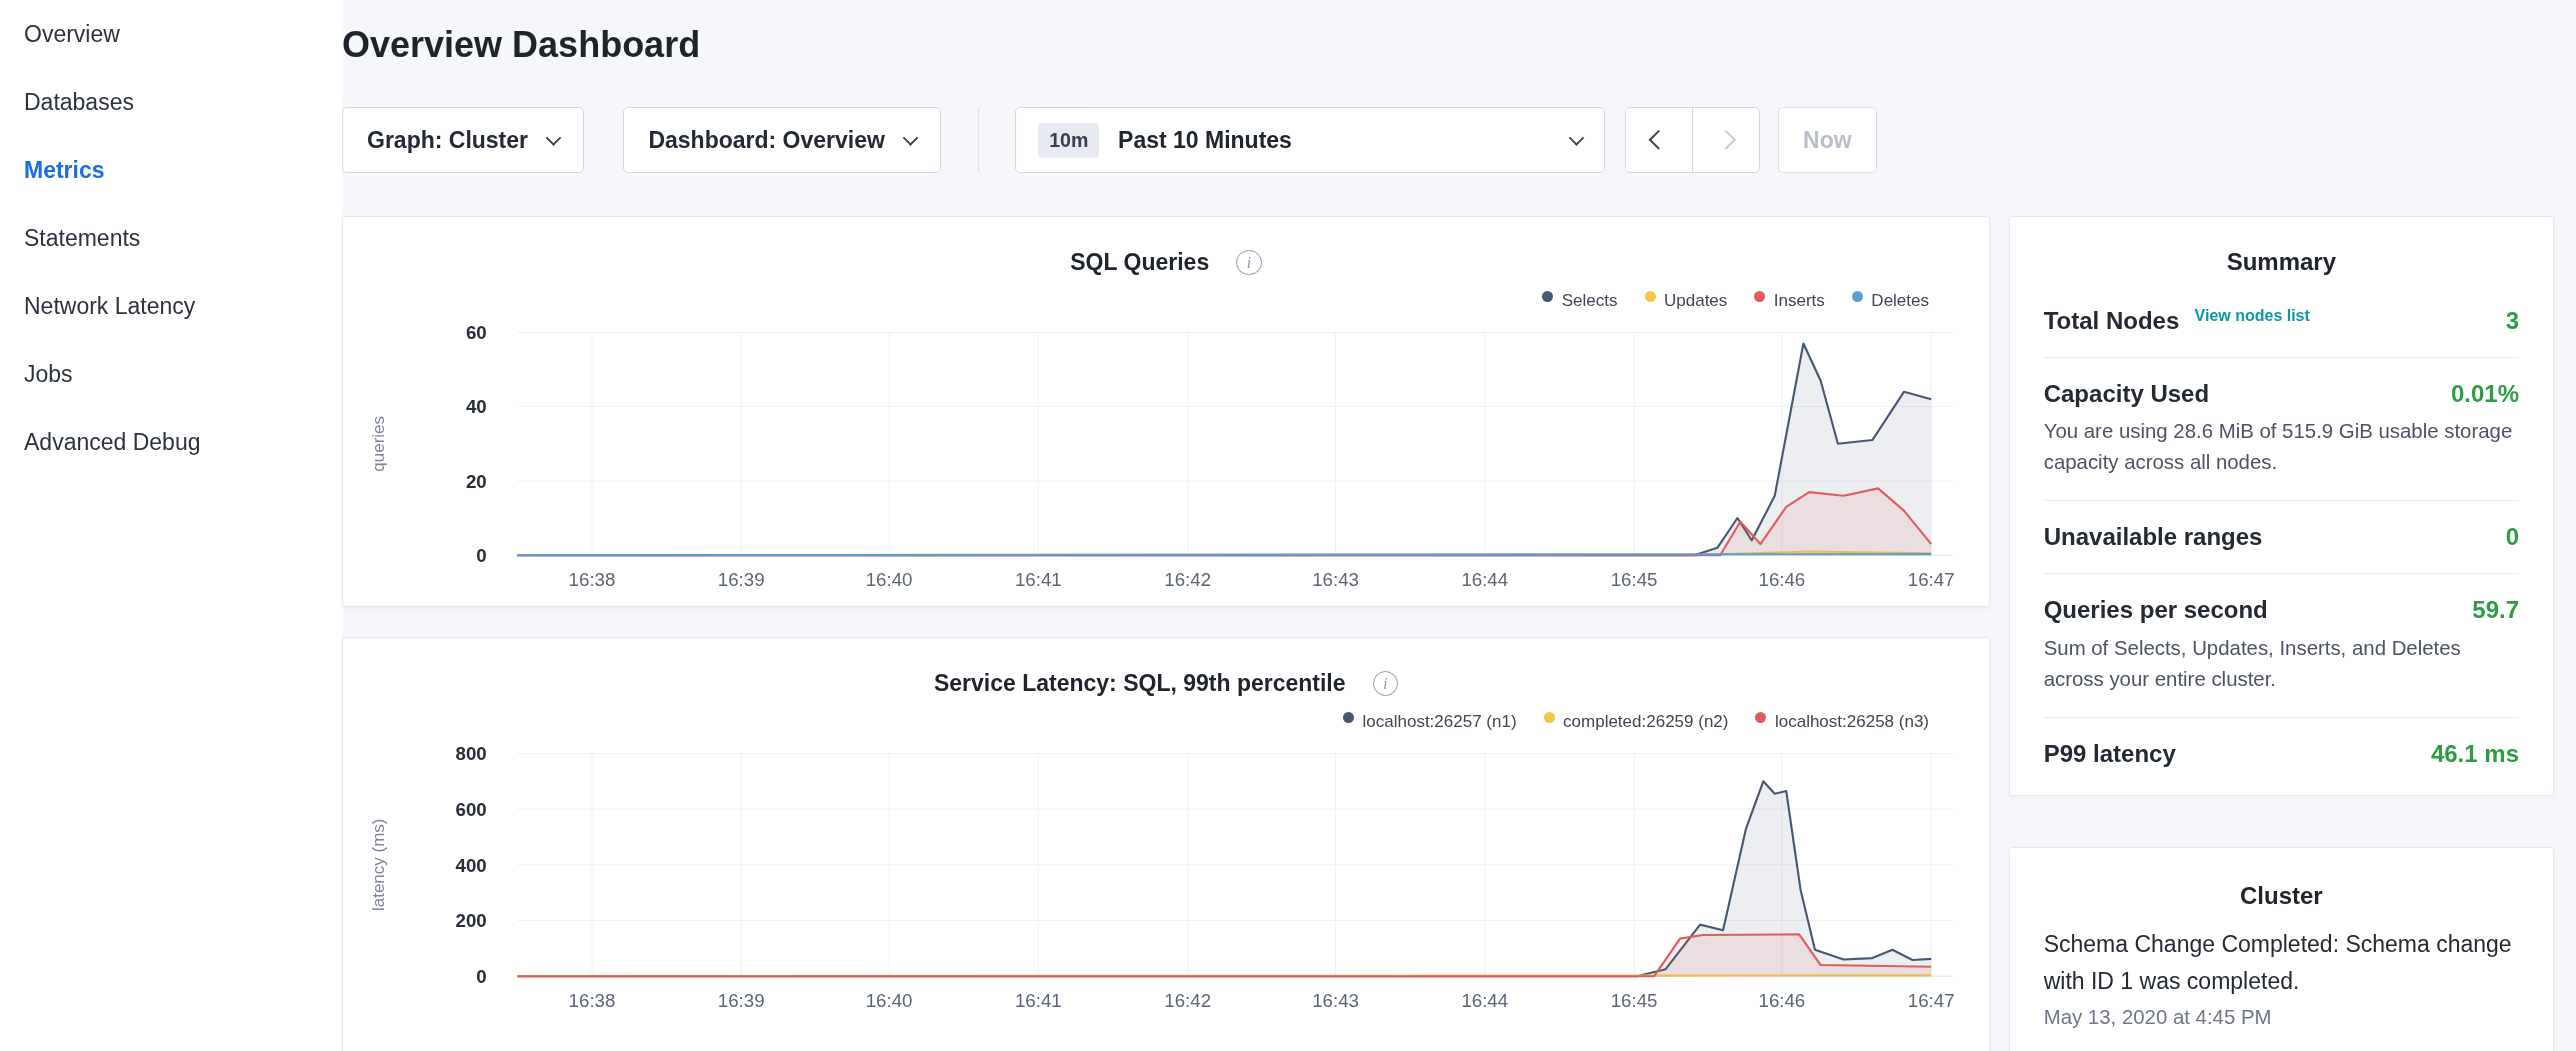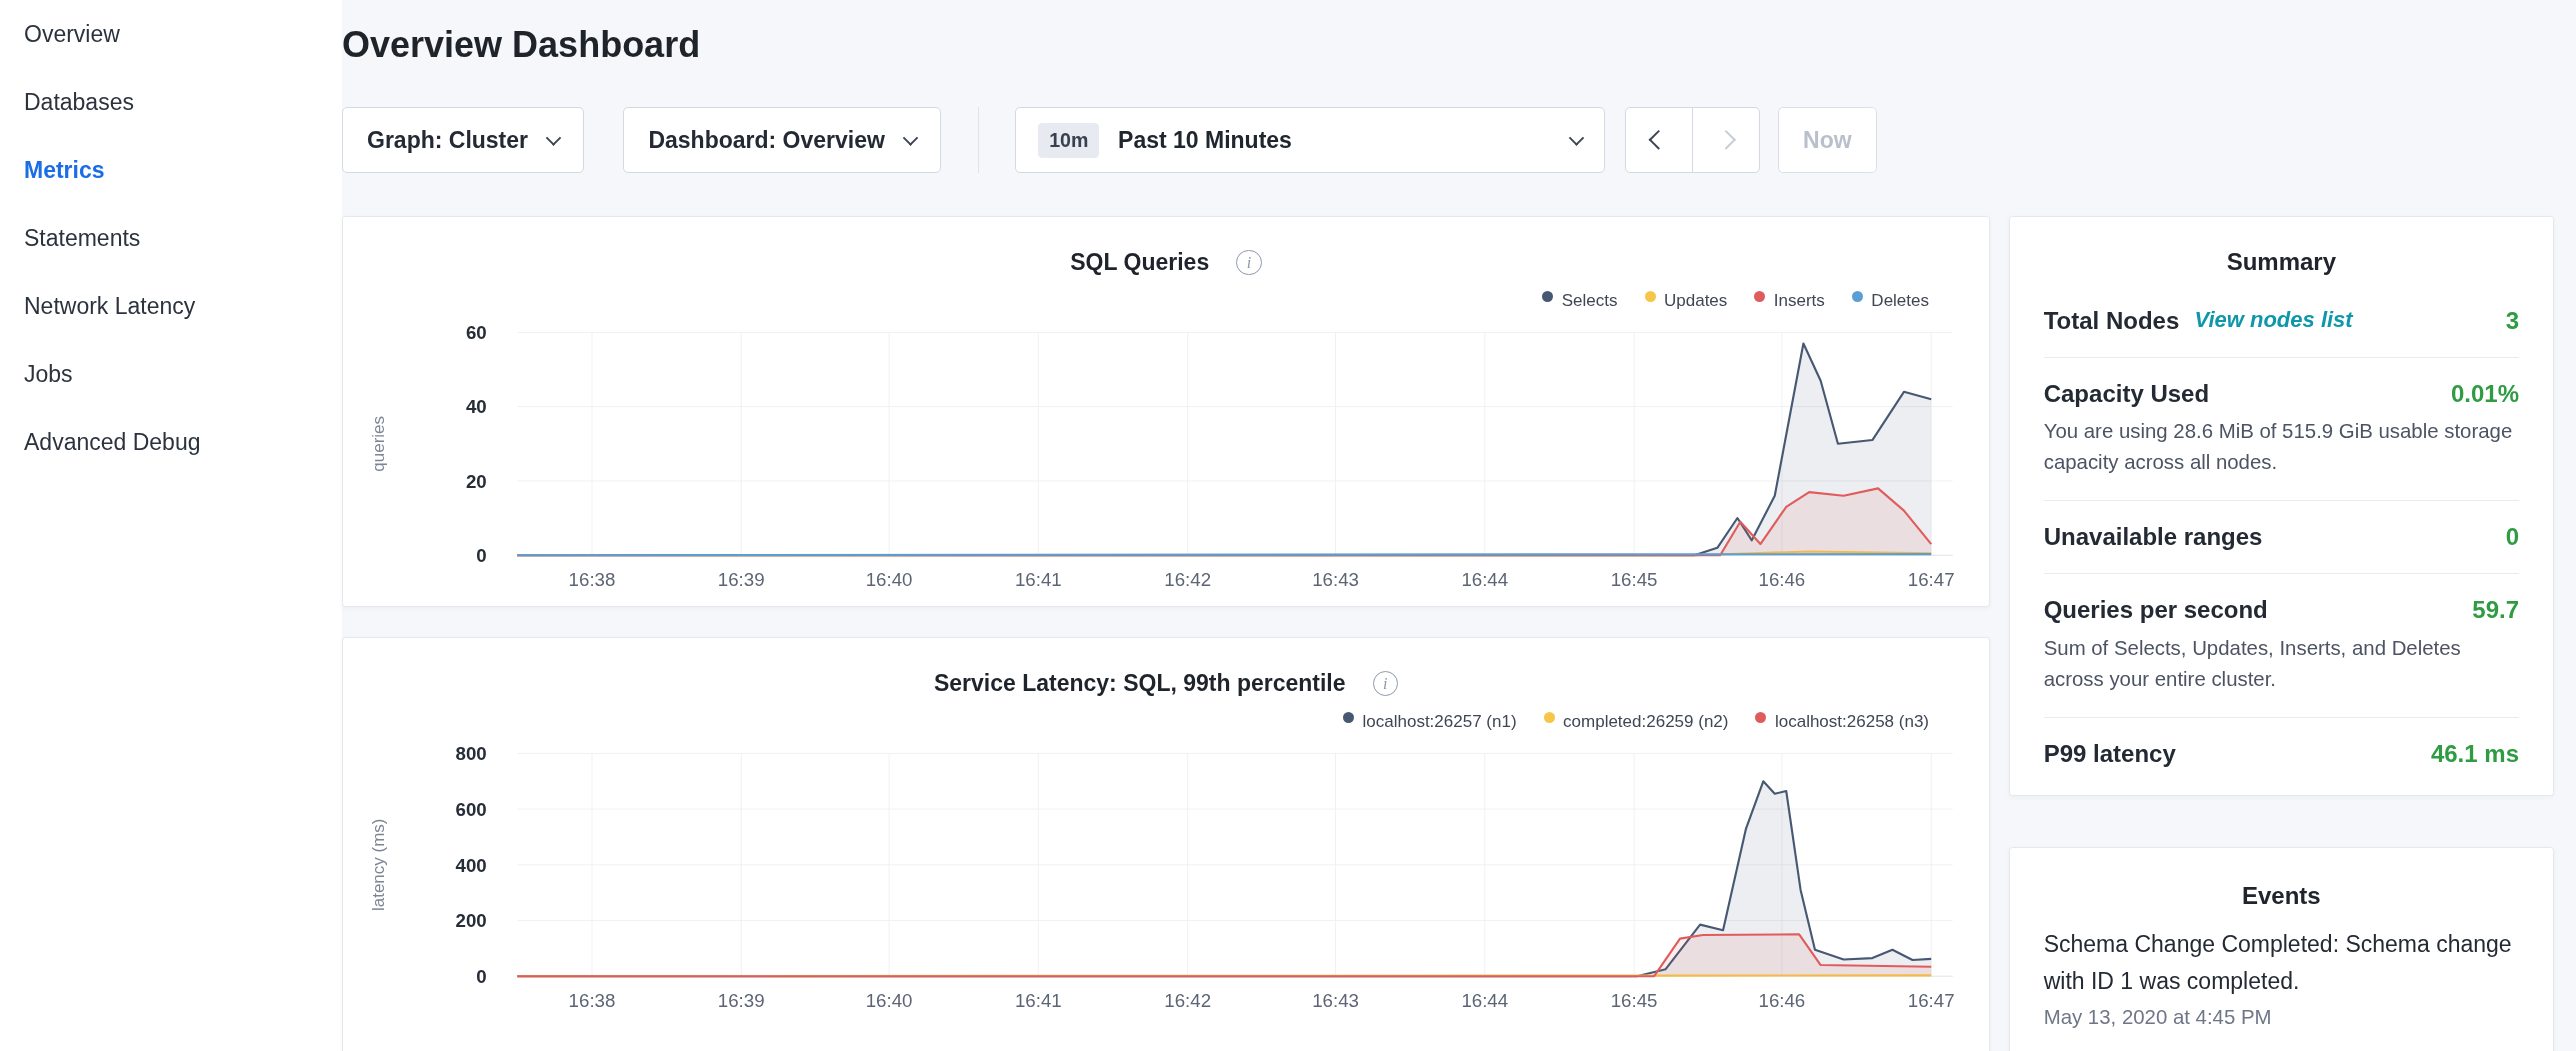--- a/index.html
+++ b/index.html
@@ -78,21 +78,21 @@
   svg.chart-svg { display:block; width:1648px; height:281px; margin-top:5.1px; }
   svg.chart-svg text { font-family:inherit; }
 
   
   .summary-card { padding:31px 34px 5.1px; }
   .panel-title { text-align:center; font-size:24px; font-weight:700; color:#20252d; margin:0 0 8.5px; }
   .srow { padding:22px 0; border-bottom:0.9px solid #e8ebf0; }
   .srow:last-child { border-bottom:none; }
   .srow-top { display:flex; align-items:flex-start; }
   .srow-label { font-size:24px; font-weight:700; color:#242a33; }
-  .srow-link { font-size:22px; font-weight:600; color:var(--link-teal,#0e97aa); margin-left:15.3px; text-decoration:none; cursor:pointer;font-style:italic; }
+  .srow-link { font-size:16px; font-weight:600; color:var(--link-teal,#0e97aa); margin-left:15.3px; text-decoration:none; cursor:pointer; }
   .srow-value { margin-left:auto; font-size:24px; font-weight:700; color:var(--positive-green,#2f9c44); white-space:nowrap; }
   .srow-desc { margin-top:8.5px; font-size:20.4px; line-height:31px; color:#4c5363; }
 
   
   .events-card { padding:34px 34px; flex:1; }
   .event-text { margin-top:16px; font-size:23px; line-height:37px; color:#242a33; }
   .event-time { margin-top:6.8px; font-size:20.4px; color:#6e7688; }
 </style>
 </head>
 <body>
@@ -303,21 +303,21 @@
 
           <div class="srow">
             <div class="srow-top">
               <span class="srow-label">P99 latency</span>
               <span class="srow-value">46.1 ms</span>
             </div>
           </div>
         </section>
 
         <section class="card events-card">
-          <h2 class="panel-title">Events</h2>
+          <h2 class="panel-title">Cluster</h2>
           <div>
             <div class="event-text">Schema Change Completed: Schema change with ID 1 was completed.</div>
             <div class="event-time">May 13, 2020 at 4:45 PM</div>
           </div>
         </section>
       </div>
 
     </div>
   </main>
 </div>

